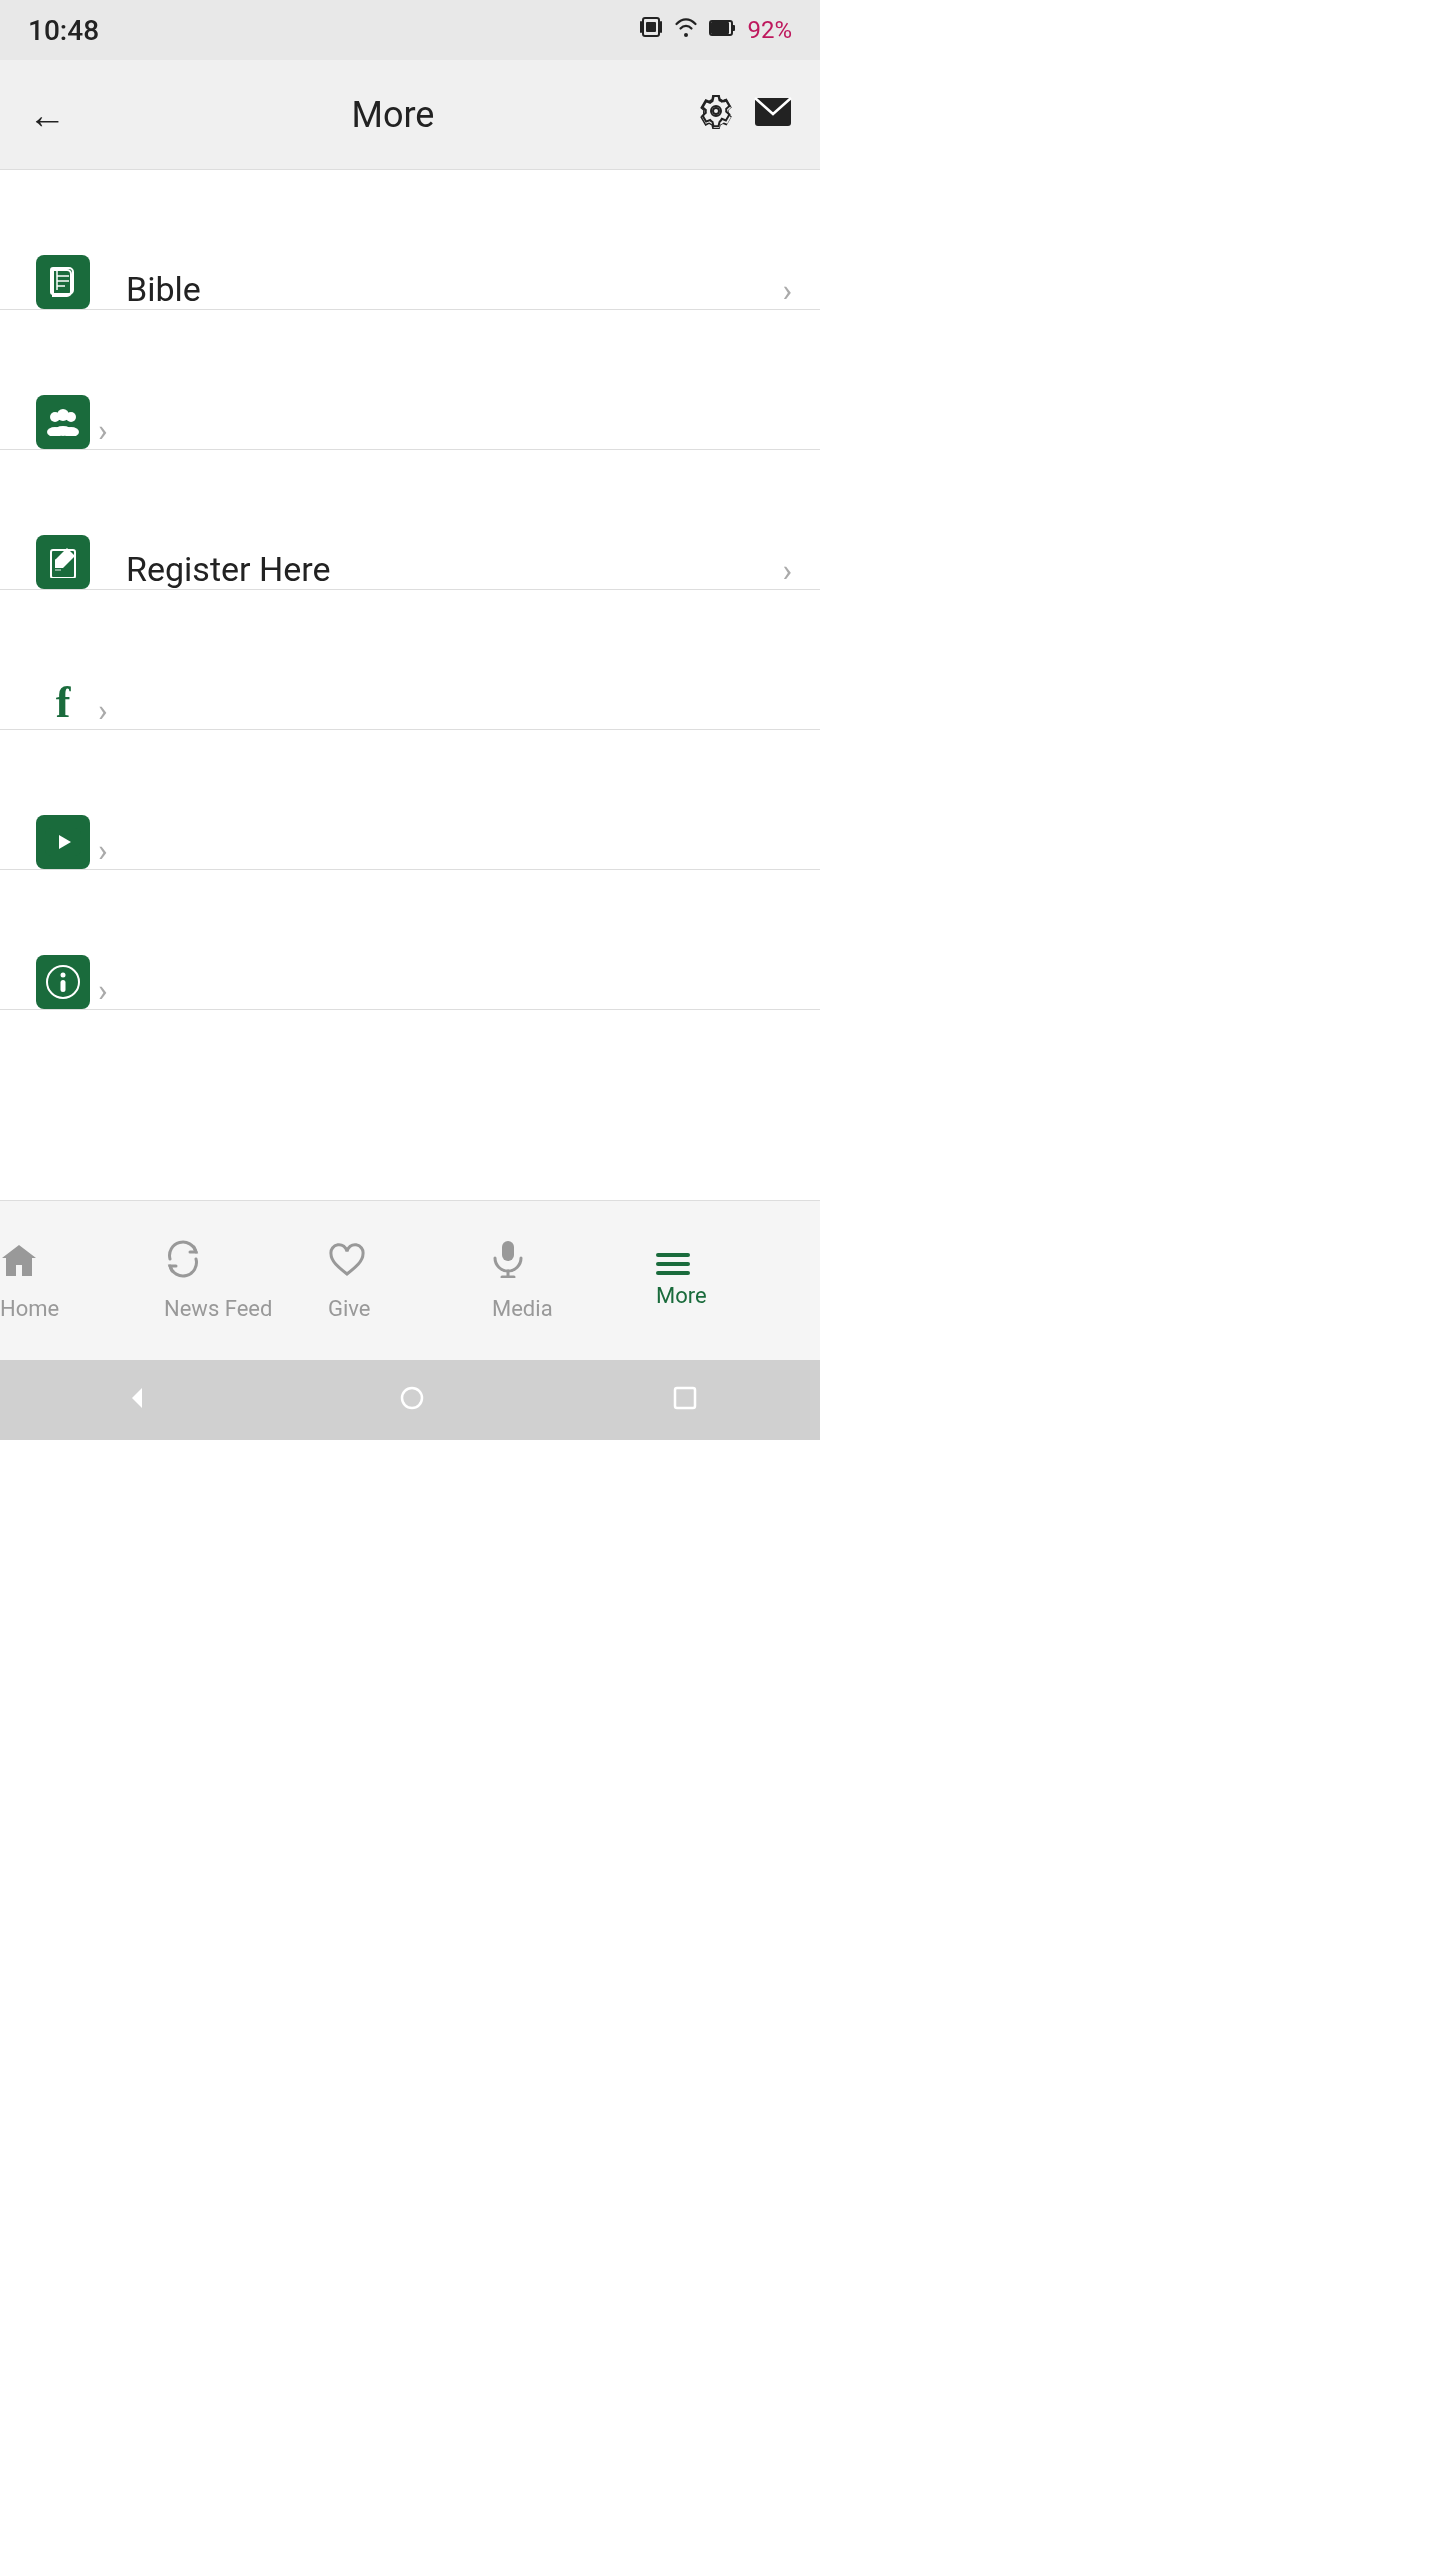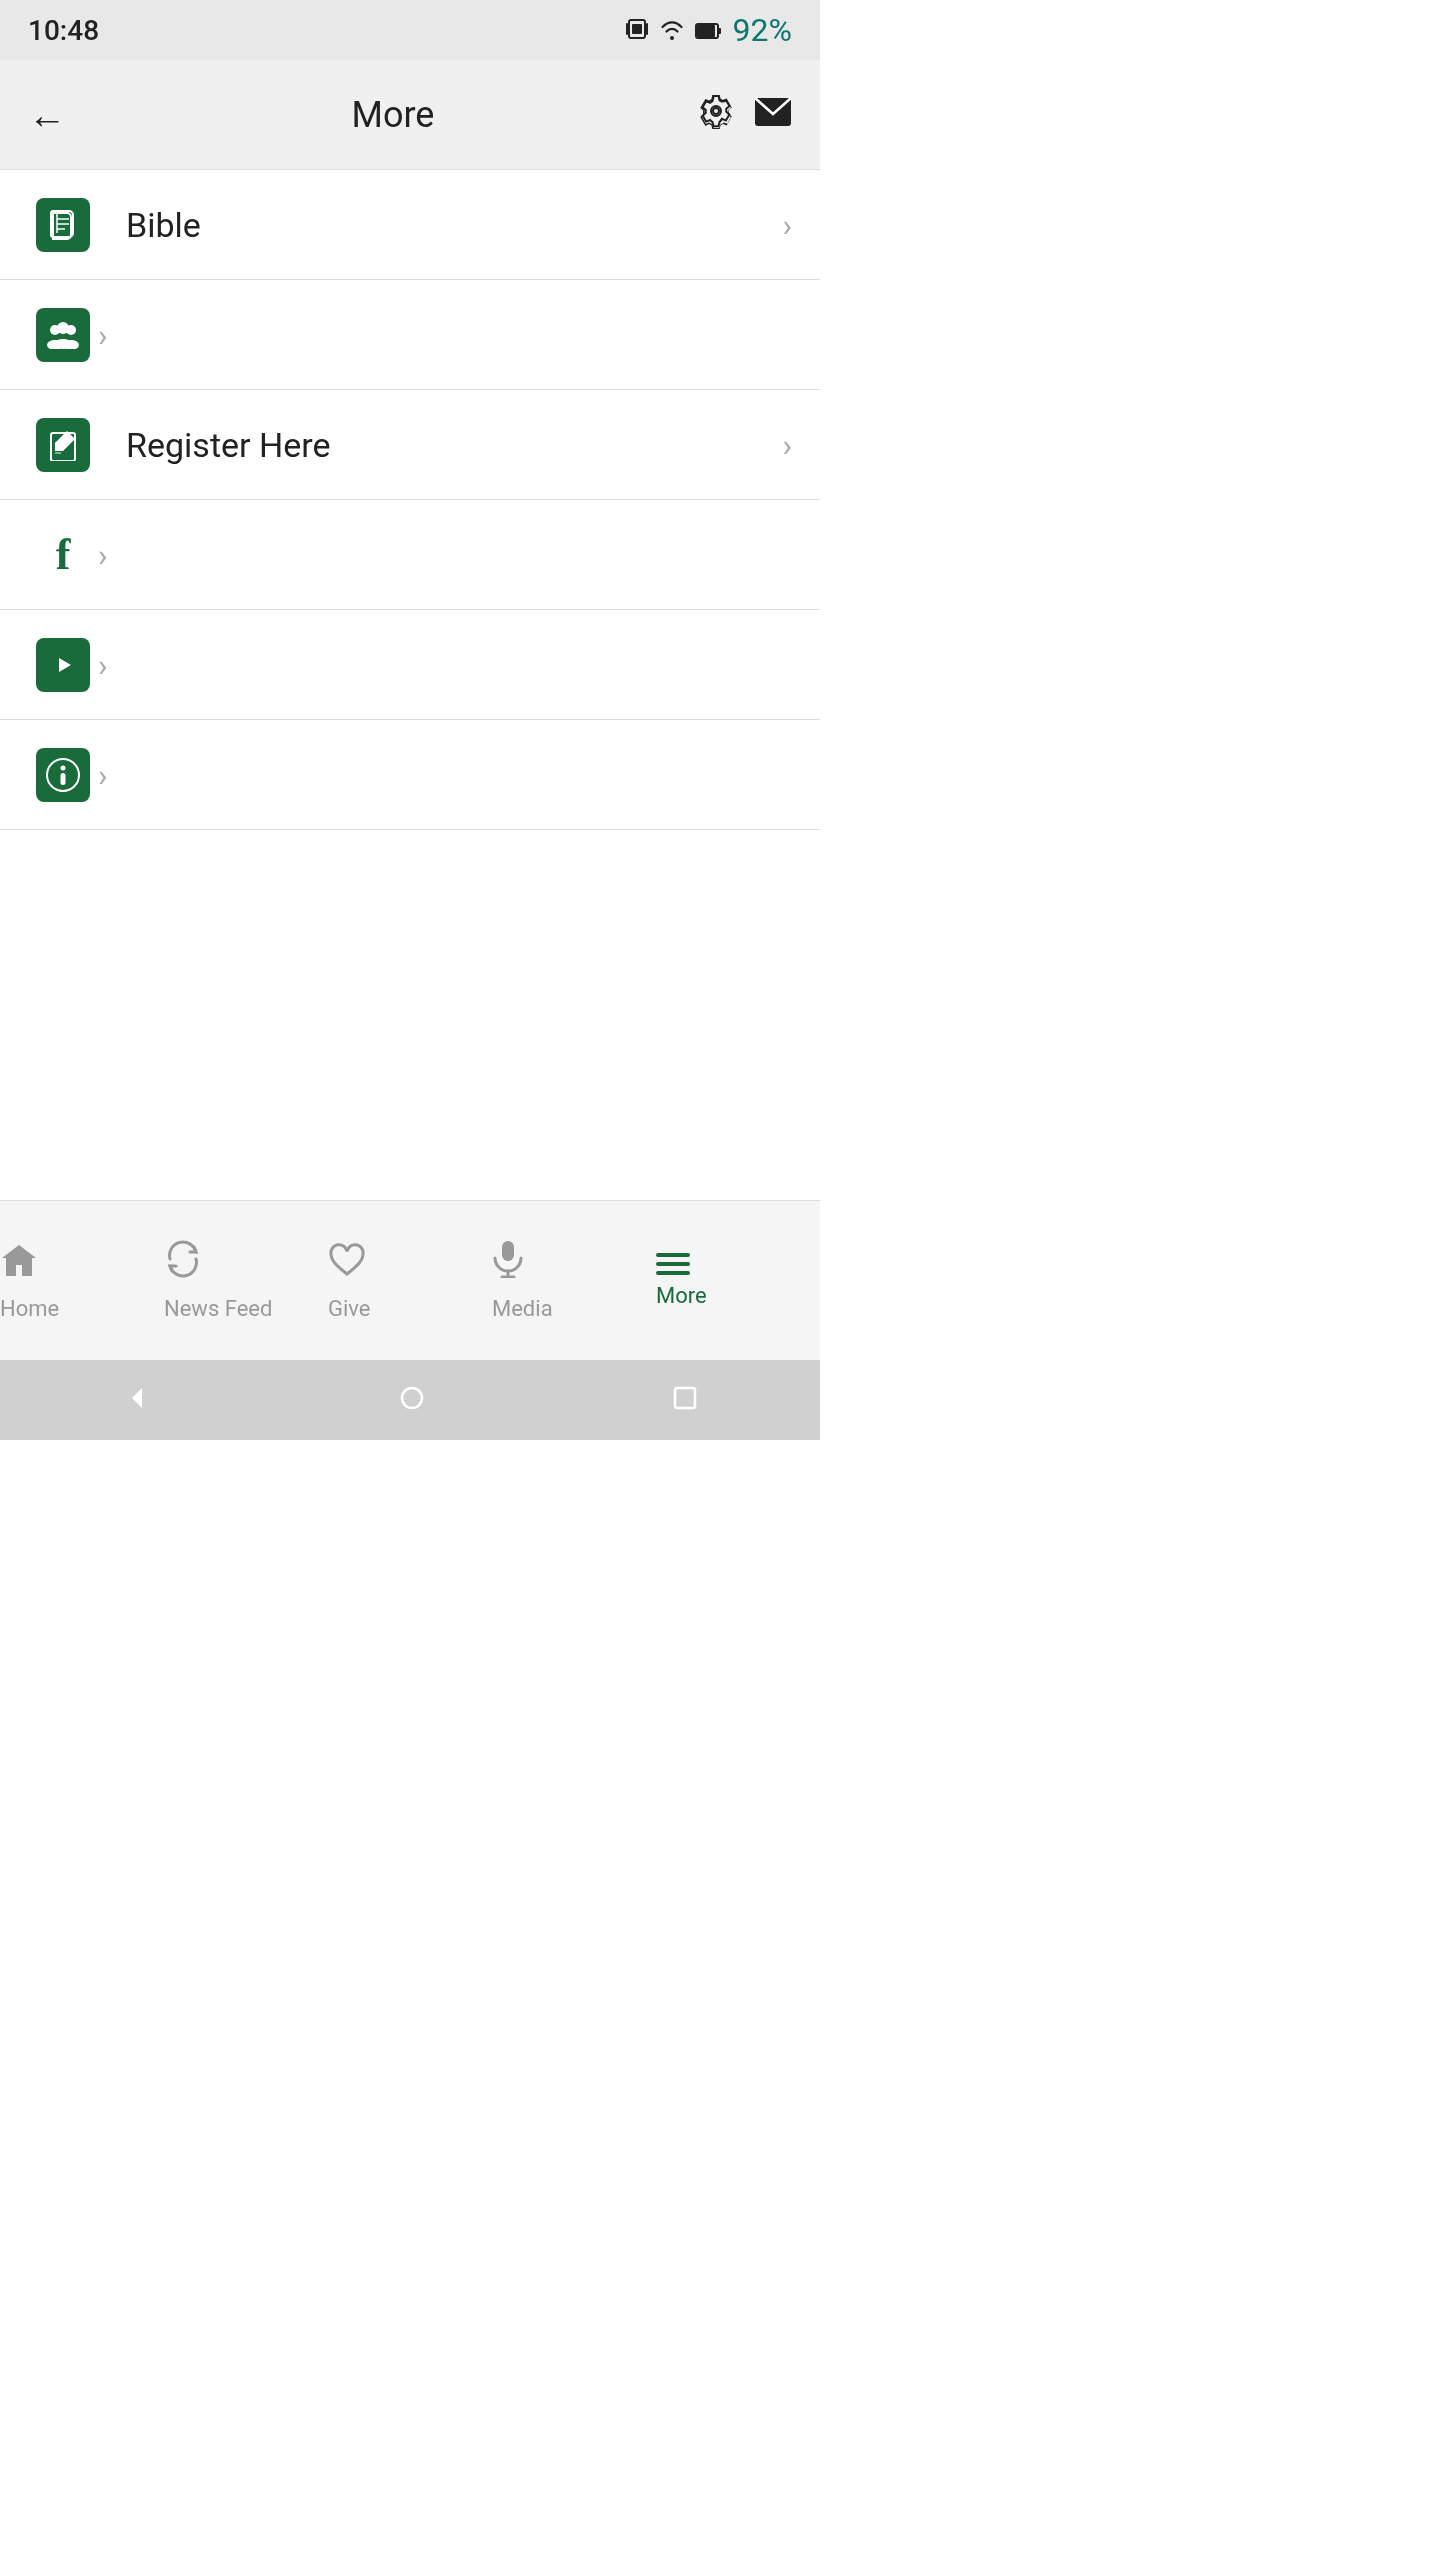--- a/index.html
+++ b/index.html
@@ -29,22 +29,22 @@
       font-size: 28px;
       font-weight: 500;
       color: #222;
     }
     .status-icons {
       display: flex;
       align-items: center;
       gap: 10px;
     }
     .status-icons span {
-      font-size: 32px;
-      color: #0f766e;
+      font-size: 24px;
+      color: #be185d;
     }
     .battery-text {
       font-size: 24px;
       color: #222;
     }
 
     
     .header {
       background: #f0f0f0;
       height: 110px;
@@ -79,23 +79,23 @@
       cursor: pointer;
     }
 
     
     .menu-list {
       flex: 1;
       background: #fff;
     }
     .menu-item {
       display: flex;
-      align-items: center;
+      align-items: flex-end;
       padding: 0 28px;
-      height: 110px;
+      height: 140px;
       border-bottom: 1px solid #ddd;
       cursor: pointer;
     }
     .menu-icon-wrap {
       width: 70px;
       display: flex;
       align-items: center;
       justify-content: center;
       flex-shrink: 0;
     }

